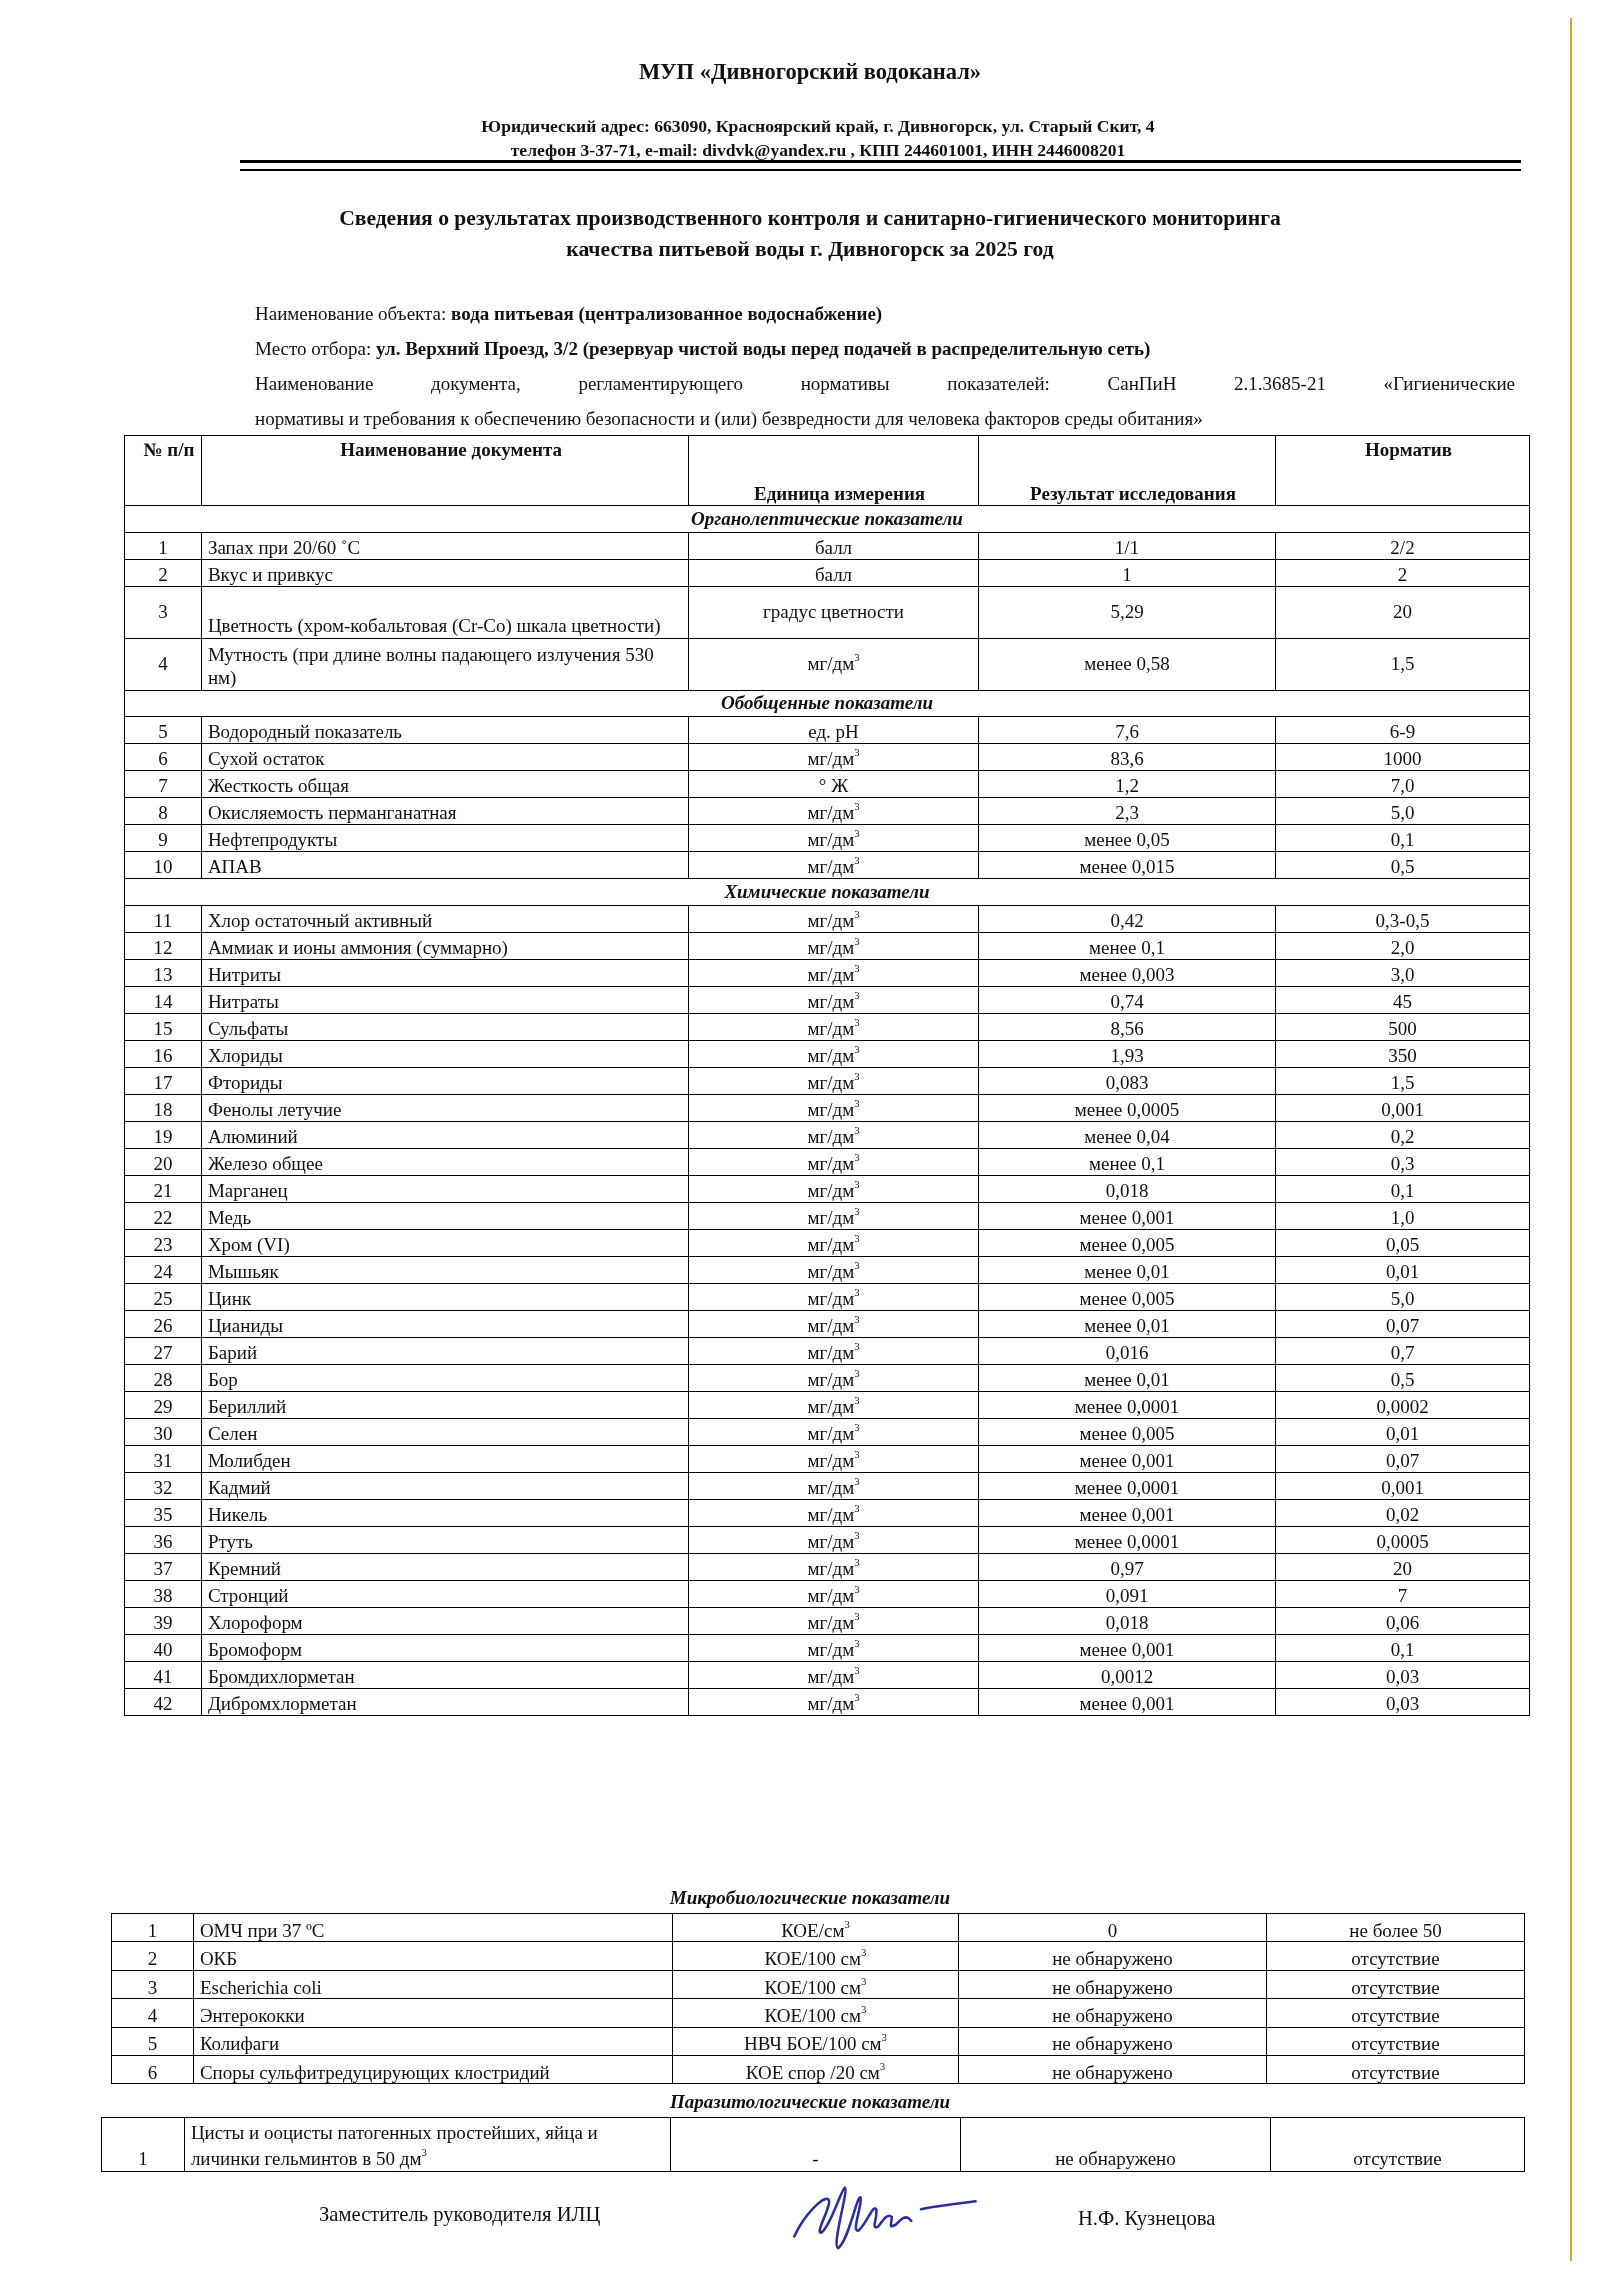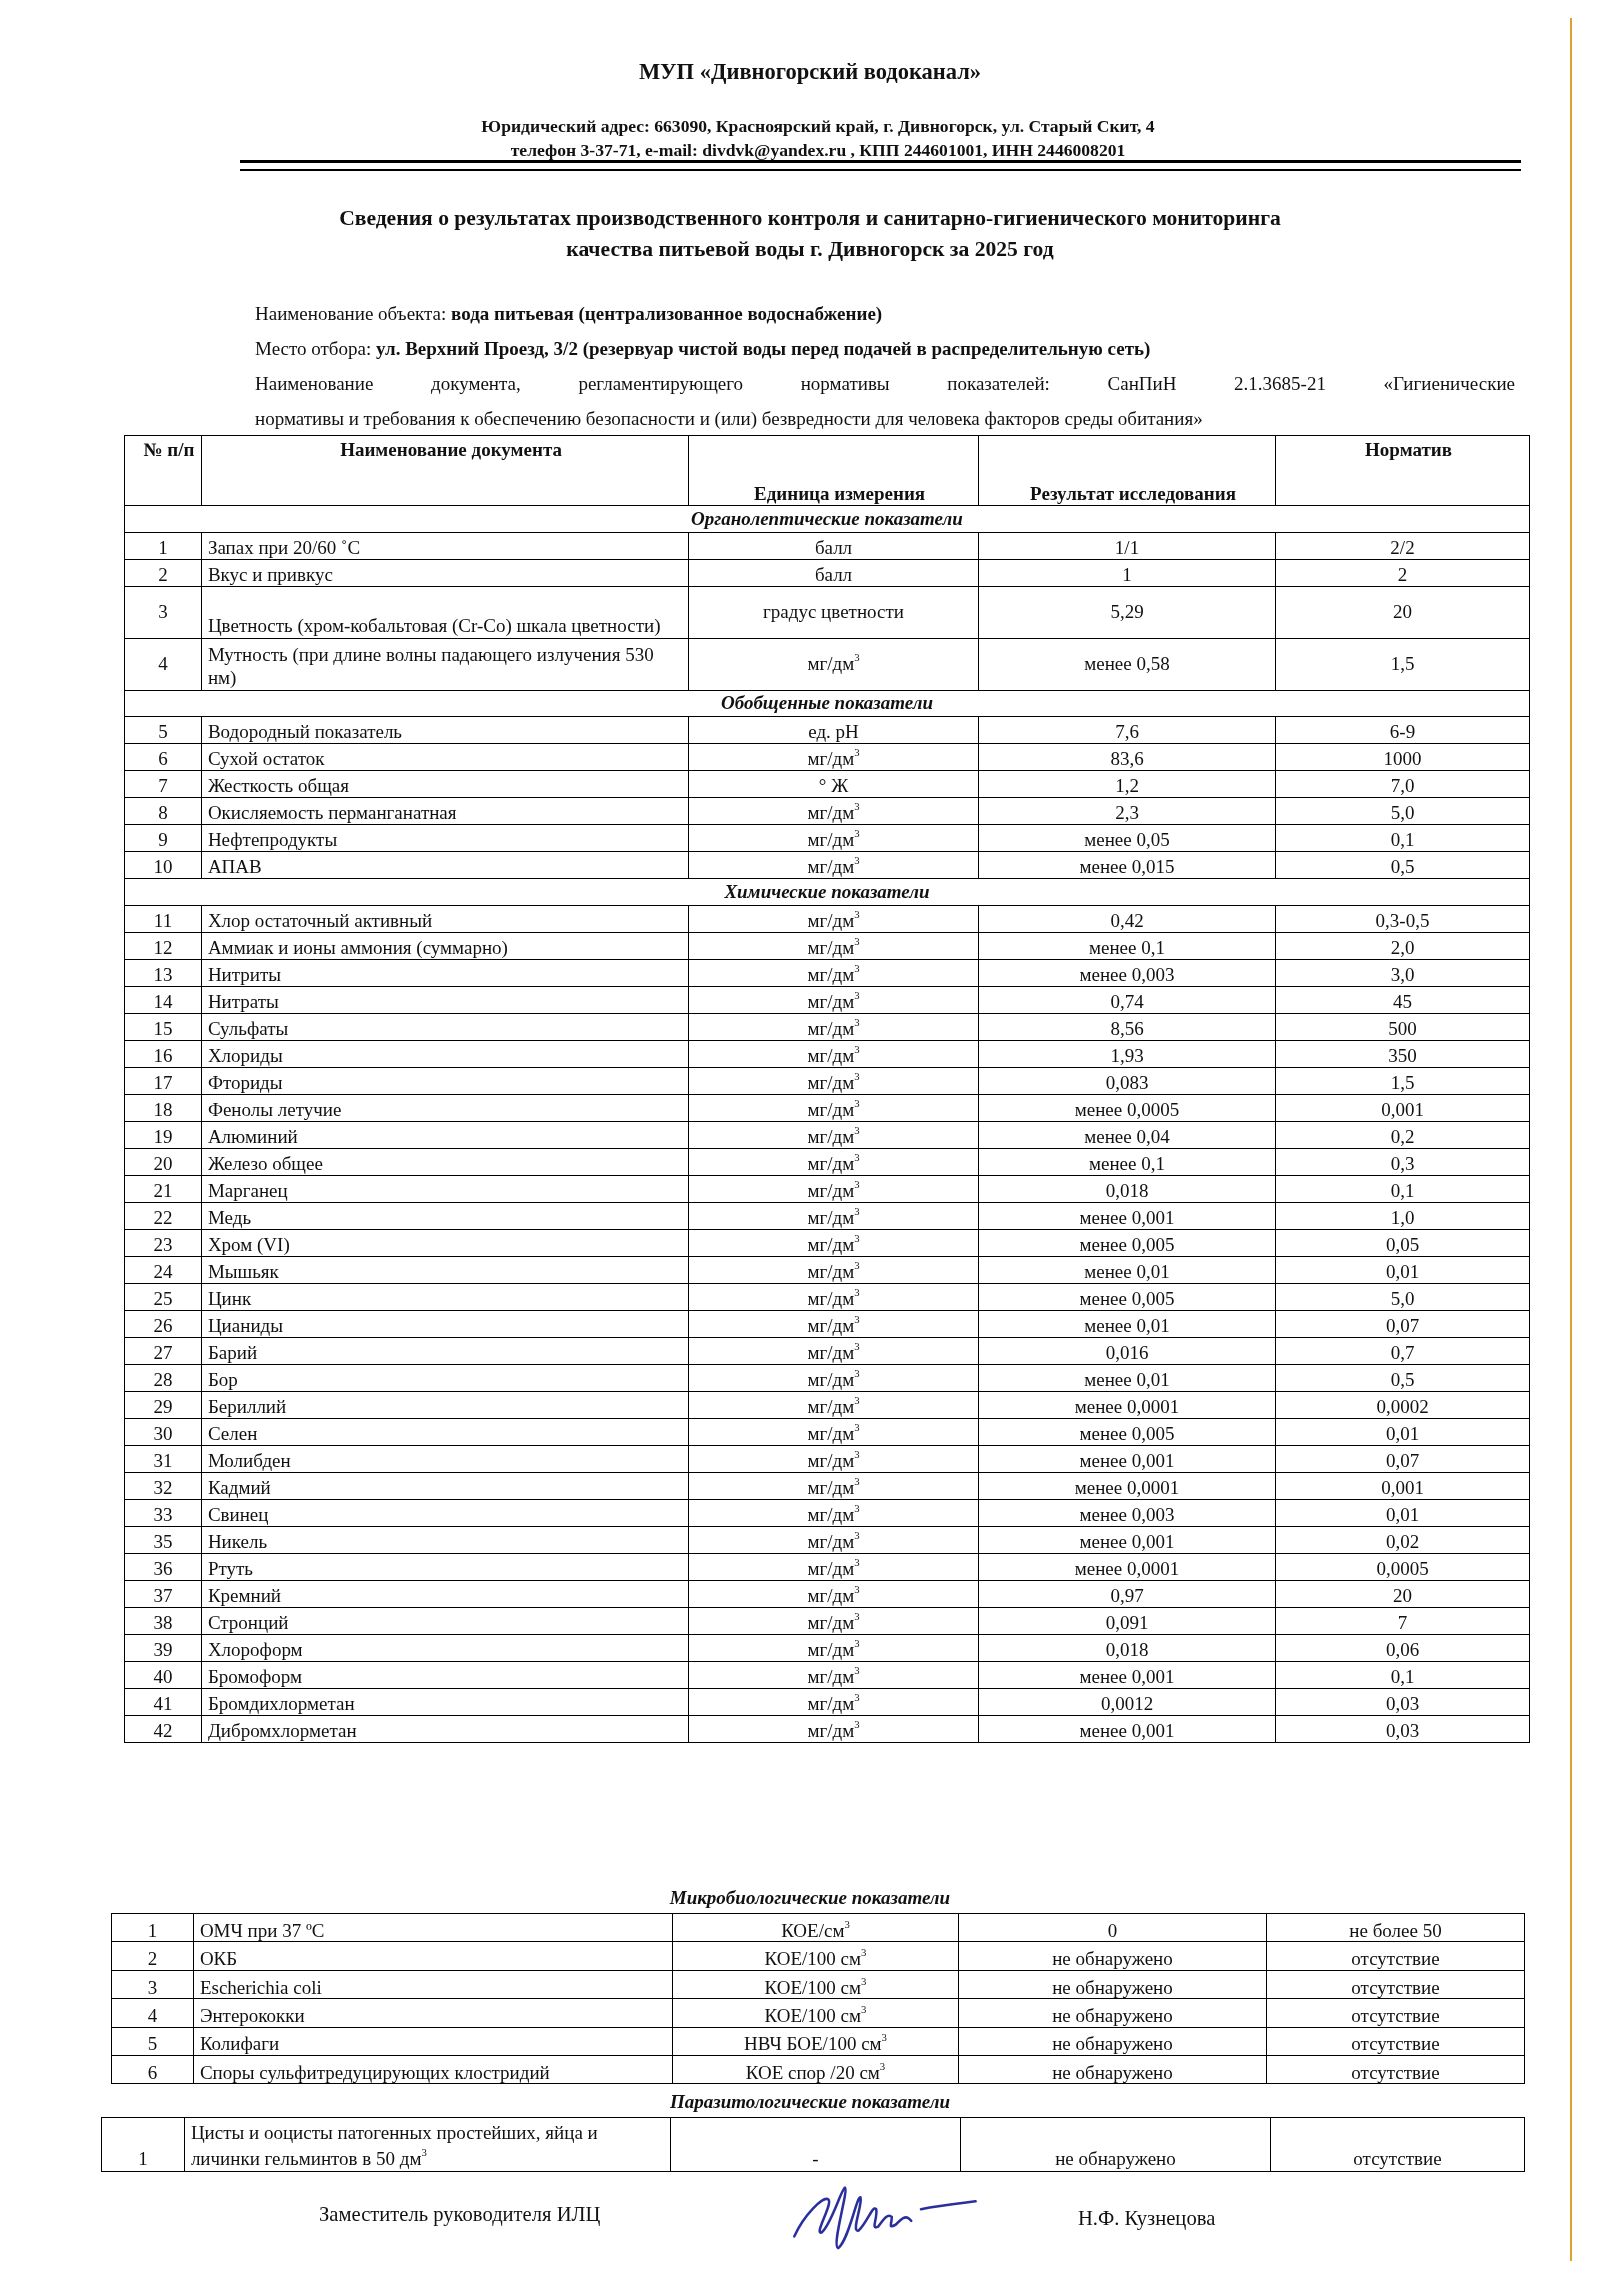--- a/index.html
+++ b/index.html
@@ -325,27 +325,20 @@
         <td class="c">0,07</td>
       </tr>
       <tr class="r">
         <td class="num">32</td>
         <td class="name">Кадмий</td>
         <td class="c">мг/дм<sup>3</sup></td>
         <td class="c">менее 0,0001</td>
         <td class="c">0,001</td>
       </tr>
       <tr class="r">
-        <td class="num">33</td>
-        <td class="name">Свинец</td>
-        <td class="c">мг/дм<sup>3</sup></td>
-        <td class="c">менее 0,003</td>
-        <td class="c">0,01</td>
-      </tr>
-      <tr class="r">
         <td class="num">35</td>
         <td class="name">Никель</td>
         <td class="c">мг/дм<sup>3</sup></td>
         <td class="c">менее 0,001</td>
         <td class="c">0,02</td>
       </tr>
       <tr class="r">
         <td class="num">36</td>
         <td class="name">Ртуть</td>
         <td class="c">мг/дм<sup>3</sup></td>

